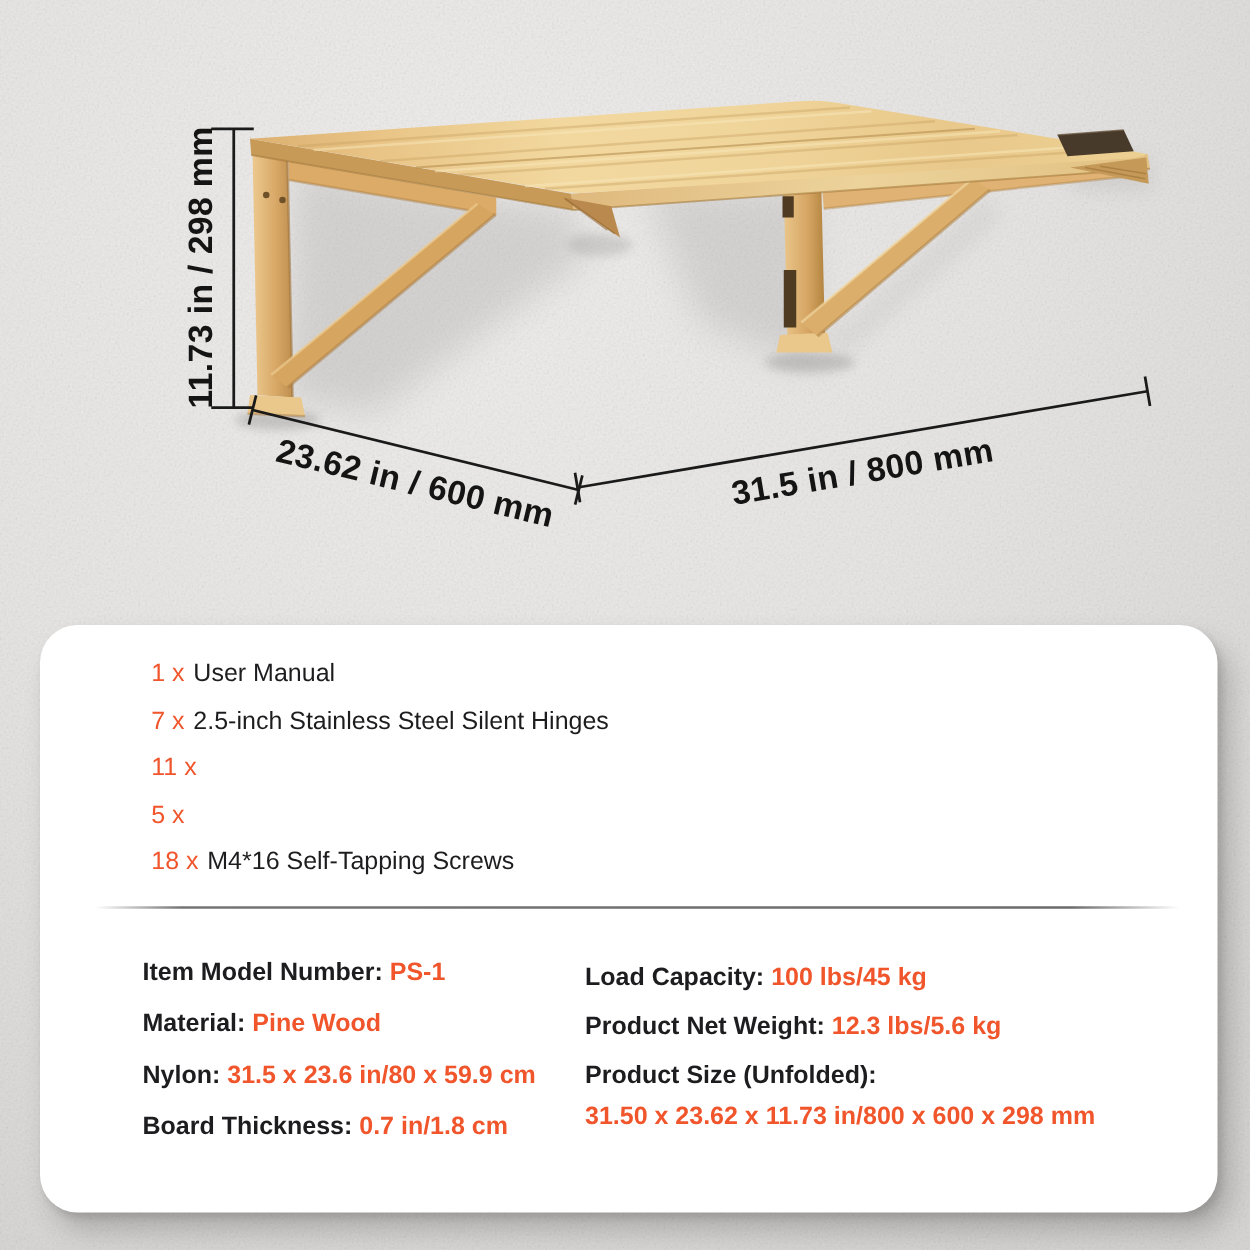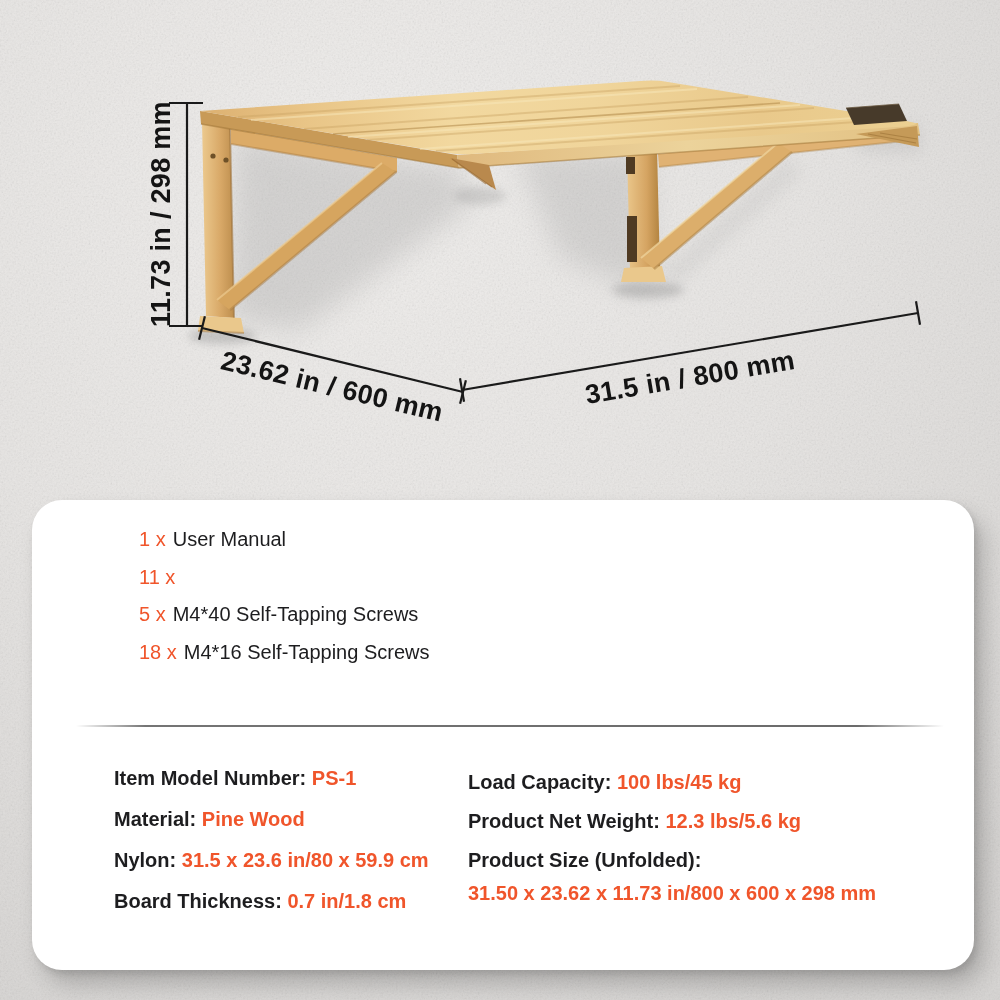--- a/index.html
+++ b/index.html
@@ -11,21 +11,21 @@
   .dim-label{position:absolute;font-weight:bold;font-size:27px;color:#141414;
              white-space:nowrap;letter-spacing:.3px;}
   .dim-h{left:161px;top:214px;transform:translate(-50%,-50%) rotate(-90deg);}
   .dim-d{left:332px;top:387px;transform:translate(-50%,-50%) rotate(13.5deg);}
   .dim-w{left:690px;top:378px;transform:translate(-50%,-50%) rotate(-9.6deg);}
 
   
   .card{position:absolute;left:32px;top:500px;width:942px;height:470px;
         background:#ffffff;border-radius:30px;
         box-shadow:10px 14px 22px rgba(0,0,0,0.20), 3px 4px 6px rgba(0,0,0,0.10);}
-  .kit-list{position:absolute;left:139px;top:521px;}
+  .kit-list{position:absolute;left:121px;top:521px;}
   .kit-row{height:37.5px;display:flex;align-items:center;font-size:20px;color:#1d1d1f;}
   .kit-qty{color:#F0552B;margin-right:7px;}
 
   .divider{position:absolute;left:76px;top:725px;width:868px;height:2px;
     background:linear-gradient(90deg,rgba(70,70,70,0) 0%,rgba(70,70,70,.75) 8%,
                rgba(70,70,70,.8) 90%,rgba(70,70,70,0) 100%);}
 
   .specs-col{position:absolute;font-size:20px;color:#1d1d1f;font-weight:bold;}
   .specs-left{left:114px;top:766px;}
   .specs-right{left:468px;top:770px;}
@@ -177,25 +177,28 @@
   <div class="dim-label dim-w">31.5 in / 800 mm</div>
 
   <div class="card"></div>
 
   <div class="kit-list">
     <div class="kit-row">
       <span class="kit-qty">1 x</span>
       <span class="kit-name">User Manual</span>
     </div>
     <div class="kit-row">
+      <span class="kit-qty">7 x</span>
+      <span class="kit-name">2.5-inch Stainless Steel Silent Hinges</span>
+    </div>
+    <div class="kit-row">
       <span class="kit-qty">11 x</span>
     </div>
     <div class="kit-row">
       <span class="kit-qty">5 x</span>
-      <span class="kit-name">M4*40 Self-Tapping Screws</span>
     </div>
     <div class="kit-row">
       <span class="kit-qty">18 x</span>
       <span class="kit-name">M4*16 Self-Tapping Screws</span>
     </div>
   </div>
 
   <div class="divider"></div>
 
   <div class="specs-col specs-left">

